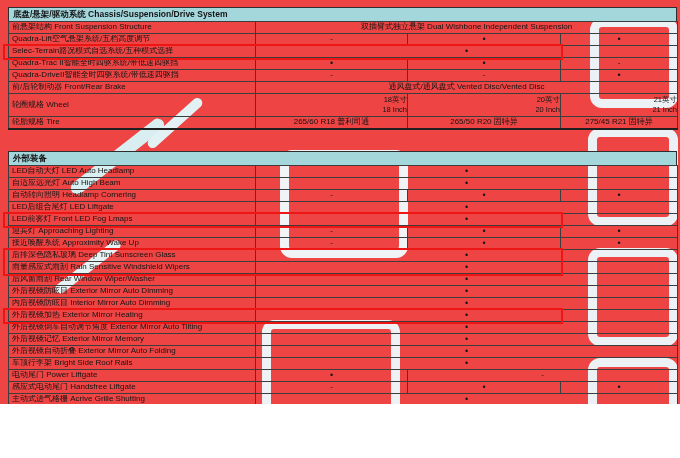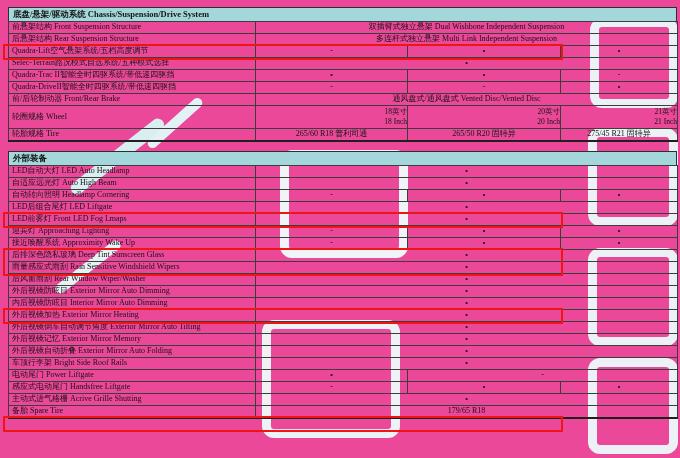--- a/index.html
+++ b/index.html
@@ -1,18 +1,18 @@
 <!DOCTYPE html>
 <html><head>
 <meta charset="utf-8">
 <style>
   html,body { margin:0; padding:0; }
   .stage {
-    position:relative; width:680px; height:458px; background:#ec4899;
-    font-family:Liberation Serif, serif; color:#141414; overflow:hidden;
+    position:relative; width:680px; height:404px; background:#ef4444;
+    font-family:Liberation Sans, sans-serif; color:#141414; overflow:hidden;
   }
   
   .wm-layer { position:absolute; inset:0; z-index:0; }
   .wm-block { position:absolute; border:9px solid #ecf1f5; border-radius:12px; }
   .wm-slash { position:absolute; background:#d8eef1; border-radius:8px; }
   
   .tablewrap { position:absolute; left:8px; width:669px; z-index:1; }
   #sec-chassis  { top:7px; }
   #sec-exterior { top:151px; }
   .section-header {
@@ -21,21 +21,21 @@
     font-size:8.5px; font-weight:bold; padding-left:4px;
     white-space:nowrap; overflow:hidden;
   }
   table { border-collapse:collapse; table-layout:fixed; width:669px; background:transparent; border-bottom:2px solid #1f1f1f; }
   td {
     border:1px solid #3d3d3d; height:11px; padding:0;
     font-size:8px; line-height:1.05; vertical-align:middle;
     white-space:nowrap; overflow:hidden;
   }
   tr.tall td { height:22px; }
-  td.label { text-align:left; padding-left:3px; }
+  td.label { text-align:left; padding-left:3px;border-radius:6px; }
   td.val   { text-align:center; }
   td.val .dot { font-size:9px; }
   td.val .l1, td.val .l2 { font-size:7.5px; line-height:10px; text-align:right; }
   .red-box {
     position:absolute; border:2px solid #ee1515; z-index:5;
     pointer-events:none; background:transparent;
   }
 </style>
 </head>
 <body>
@@ -61,24 +61,20 @@
           <col style="width: 152px;">
           <col style="width: 153px;">
           <col style="width: 117px;">
         </colgroup>
         <tbody>
           <tr>
             <td class="label">前悬架结构 Front Suspension Structure</td>
             <td class="val" colspan="3">双插臂式独立悬架 Dual Wishbone Independent Suspension</td>
           </tr>
           <tr>
-            <td class="label">后悬架结构 Rear Suspension Structure</td>
-            <td class="val" colspan="3">多连杆式独立悬架 Multi Link Independent Suspension</td>
-          </tr>
-          <tr>
             <td class="label">Quadra-Lift空气悬架系统/五档高度调节</td>
             <td class="val">-</td>
             <td class="val"><span class="dot">•</span></td>
             <td class="val"><span class="dot">•</span></td>
           </tr>
           <tr>
             <td class="label">Selec-Terrain路况模式自选系统/五种模式选择</td>
             <td class="val" colspan="3"><span class="dot">•</span></td>
           </tr>
           <tr>

